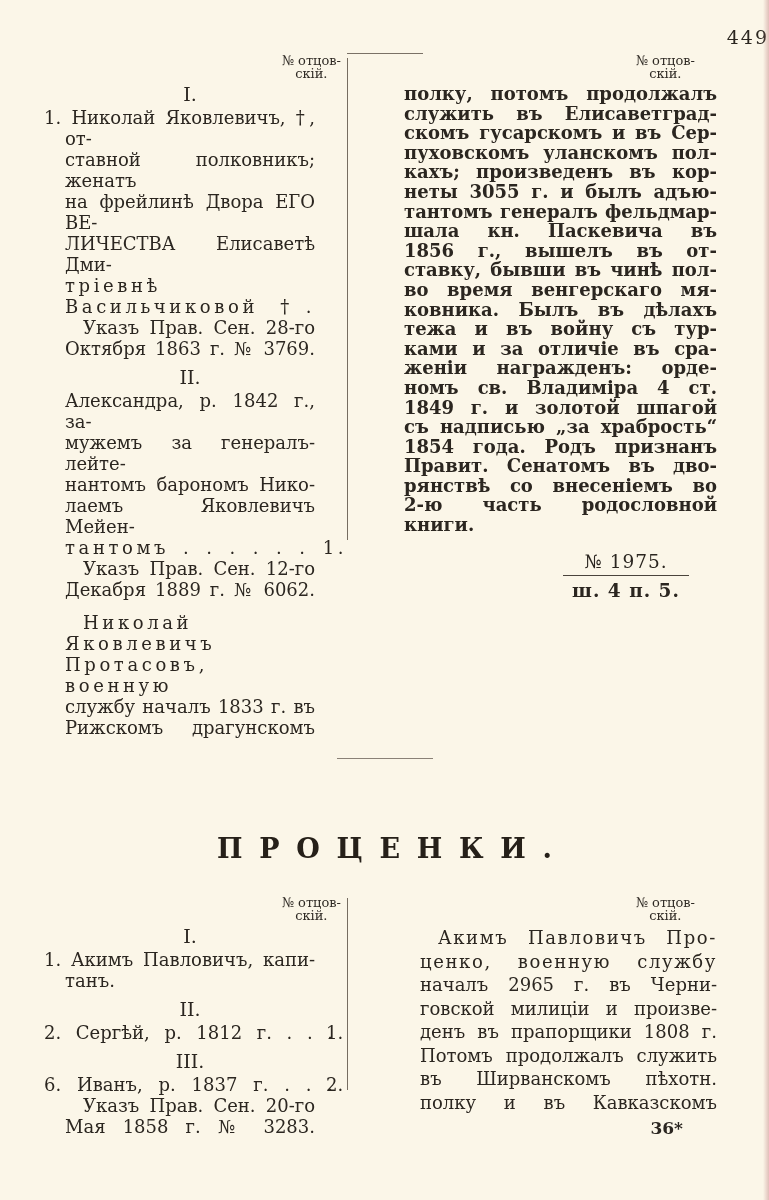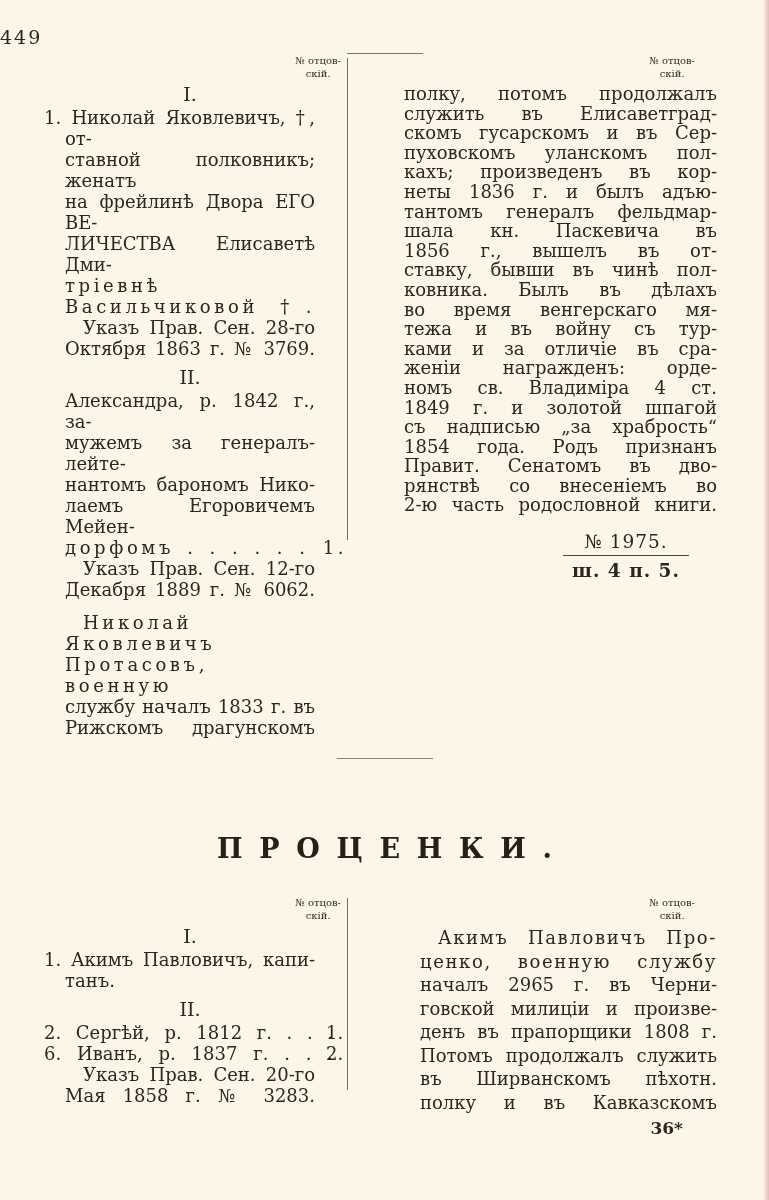--- a/index.html
+++ b/index.html
@@ -6,49 +6,49 @@
   .page {
     position:relative; width:769px; height:1200px; margin:0 auto;
     background:#fbf6e8; color:#2b2620; overflow:hidden;
     font-family:"DejaVu Serif", serif;
   }
   .edge {
     position:absolute; right:0; top:0; bottom:0; width:6px;
     background:linear-gradient(to right, rgba(213,166,163,0), rgba(202,146,146,0.55));
     pointer-events:none;
   }
-  .pageno-wrap { padding-top:26px; text-align:left; }
+  .pageno-wrap { padding-top:26px; text-align:right; }
   .pageno { font-size:19px; letter-spacing:2px; }
   .pageno-rule { width:76px; height:1px; background:#7a7166; margin:5px auto 0; }
 
   .title {
     margin:44px 0 28px; text-align:center; font-size:27px; font-weight:700;
     letter-spacing:0.62em; padding-left:0.62em; color:#262019;
   }
   .title.t2 { margin:74px 0 32px; }
 
   .row { display:flex; align-items:flex-start; padding:0 46px 0 44px; }
   .lcol { width:303px; flex:none; padding-right:32px; box-sizing:border-box; }
   .vrule { width:1px; flex:none; background:#766d61; }
   .v1 { height:482px; margin-top:4px; }
   .v2 { height:192px; margin-top:2px; }
   .rcol { flex:1; padding-left:56px; padding-right:6px; }
 
   .refhead {
-    font-size:10px; line-height:13px; text-align:center; white-space:pre-line;
+    font-size:13px; line-height:13px; text-align:center; white-space:pre-line;
     width:max-content; color:#2f2a24; margin:0 -26px 4px auto;
   }
   .rcol .refhead { margin:0 22px 4px auto; }
 
   .blocks { padding-left:21px; }
   .rheading { font-size:19px; line-height:21px; text-align:center; margin:2px 0; }
   .rheading.mt { margin-top:8px; }
 
   .entry { font-size:18px; line-height:21px; }
-  .rc1 .entry { line-height:19.6px; }
+  .rc1 .entry { line-height:19.6px;font-weight:bold; }
   .rc2 .entry { line-height:23.5px;margin-left:16px; }
   .entry.para { margin-top:12px; }
 
   .tline { text-align:justify; text-align-last:justify; }
   .entry.num .tline:first-child { text-indent:-21px; }
   .tline.ind { text-indent:18px; }
   .tline.sp { letter-spacing:0.20em; }
   .tline.sp2 { letter-spacing:0.09em; }
 
   .tline.refline { display:flex; margin-right:-32px; text-indent:0; }
@@ -87,23 +87,23 @@
             <div class="tline">ЛИЧЕСТВА Елисаветѣ Дми-</div>
             <div class="tline sp">тріевнѣ Васильчиковой †.</div>
             <div class="tline ind">Указъ Прав. Сен. 28-го</div>
             <div class="tline">Октября 1863 г. № 3769.</div>
           </div>
         <div class="rheading mt">II.</div>
         <div class="entry">
             <div class="tline">Александра, р. 1842 г., за-</div>
             <div class="tline">мужемъ за генералъ-лейте-</div>
             <div class="tline">нантомъ барономъ Нико-</div>
-            <div class="tline">лаемъ Егоровичемъ Мейен-</div>
+            <div class="tline">лаемъ Яковлевичъ Мейен-</div>
             <div class="tline refline sp">
-              <span class="lt">дорфомъ . . . . . .</span>
+              <span class="lt">тантомъ . . . . . .</span>
               <span class="refnum">1.</span>
             </div>
             <div class="tline ind">Указъ Прав. Сен. 12-го</div>
             <div class="tline">Декабря 1889 г. № 6062.</div>
           </div>
         <div class="entry para">
             <div class="tline ind sp">Николай Яковлевичъ</div>
             <div class="tline sp">Протасовъ, военную</div>
             <div class="tline">службу началъ 1833 г. въ</div>
             <div class="tline">Рижскомъ драгунскомъ</div>
@@ -113,27 +113,27 @@
     <div class="vrule v1"></div>
     <div class="rcol rc1">
       <div class="refhead">№ отцов-
 скій.</div>
       <div class="entry">
           <div class="tline">полку, потомъ продолжалъ</div>
           <div class="tline">служить въ Елисаветград-</div>
           <div class="tline">скомъ гусарскомъ и въ Сер-</div>
           <div class="tline">пуховскомъ уланскомъ пол-</div>
           <div class="tline">кахъ; произведенъ въ кор-</div>
-          <div class="tline">неты 1836 г. и былъ адъю-</div>
+          <div class="tline">неты 3055 г. и былъ адъю-</div>
           <div class="tline">тантомъ генералъ фельдмар-</div>
           <div class="tline">шала кн. Паскевича въ</div>
           <div class="tline">1856 г., вышелъ въ от-</div>
           <div class="tline">ставку, бывши въ чинѣ пол-</div>
+          <div class="tline">во время венгерскаго мя-</div>
           <div class="tline">ковника. Былъ въ дѣлахъ</div>
-          <div class="tline">во время венгерскаго мя-</div>
           <div class="tline">тежа и въ войну съ тур-</div>
           <div class="tline">ками и за отличіе въ сра-</div>
           <div class="tline">женіи награжденъ: орде-</div>
           <div class="tline">номъ св. Владиміра 4 ст.</div>
           <div class="tline">1849 г. и золотой шпагой</div>
           <div class="tline">съ надписью „за храбрость“</div>
           <div class="tline">1854 года. Родъ признанъ</div>
           <div class="tline">Правит. Сенатомъ въ дво-</div>
           <div class="tline">рянствѣ со внесеніемъ во</div>
           <div class="tline">2-ю часть родословной книги.</div>
@@ -159,20 +159,21 @@
             <div class="tline">1. Акимъ Павловичъ, капи-</div>
             <div class="tline">танъ.</div>
           </div>
         <div class="rheading mt">II.</div>
         <div class="entry num">
             <div class="tline refline">
               <span class="lt">2. Сергѣй, р. 1812 г. .  .  .</span>
               <span class="refnum">1.</span>
             </div>
           </div>
+        <div class="rheading mt">III.</div>
         <div class="entry num">
             <div class="tline refline">
               <span class="lt">6. Иванъ, р. 1837 г. .  .  .</span>
               <span class="refnum">2.</span>
             </div>
             <div class="tline ind">Указъ Прав. Сен. 20-го</div>
             <div class="tline">Мая 1858 г. № 3283.</div>
           </div>
       </div>
     </div>

